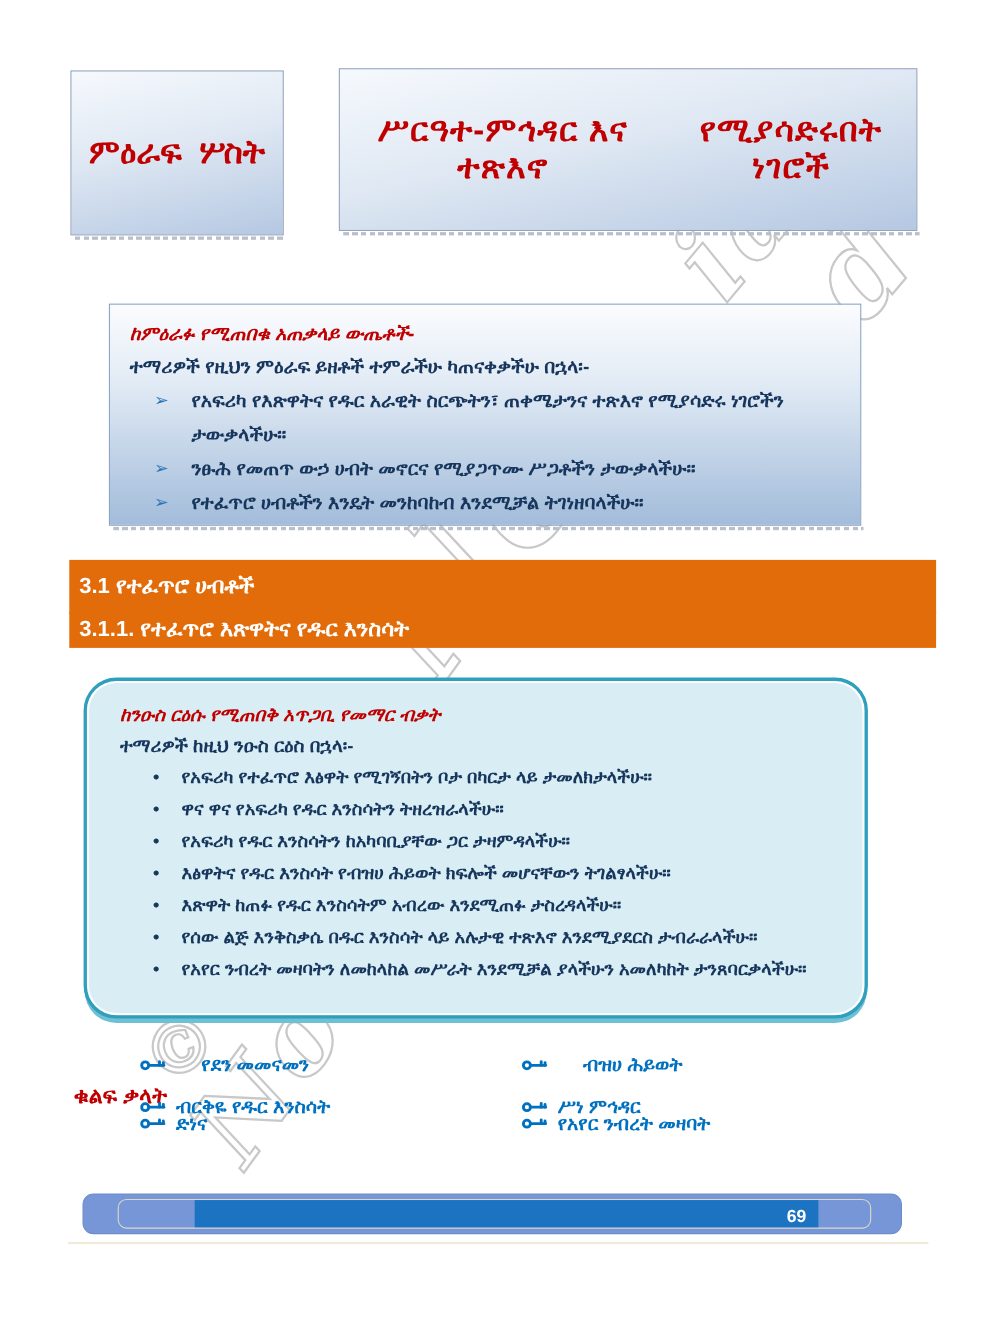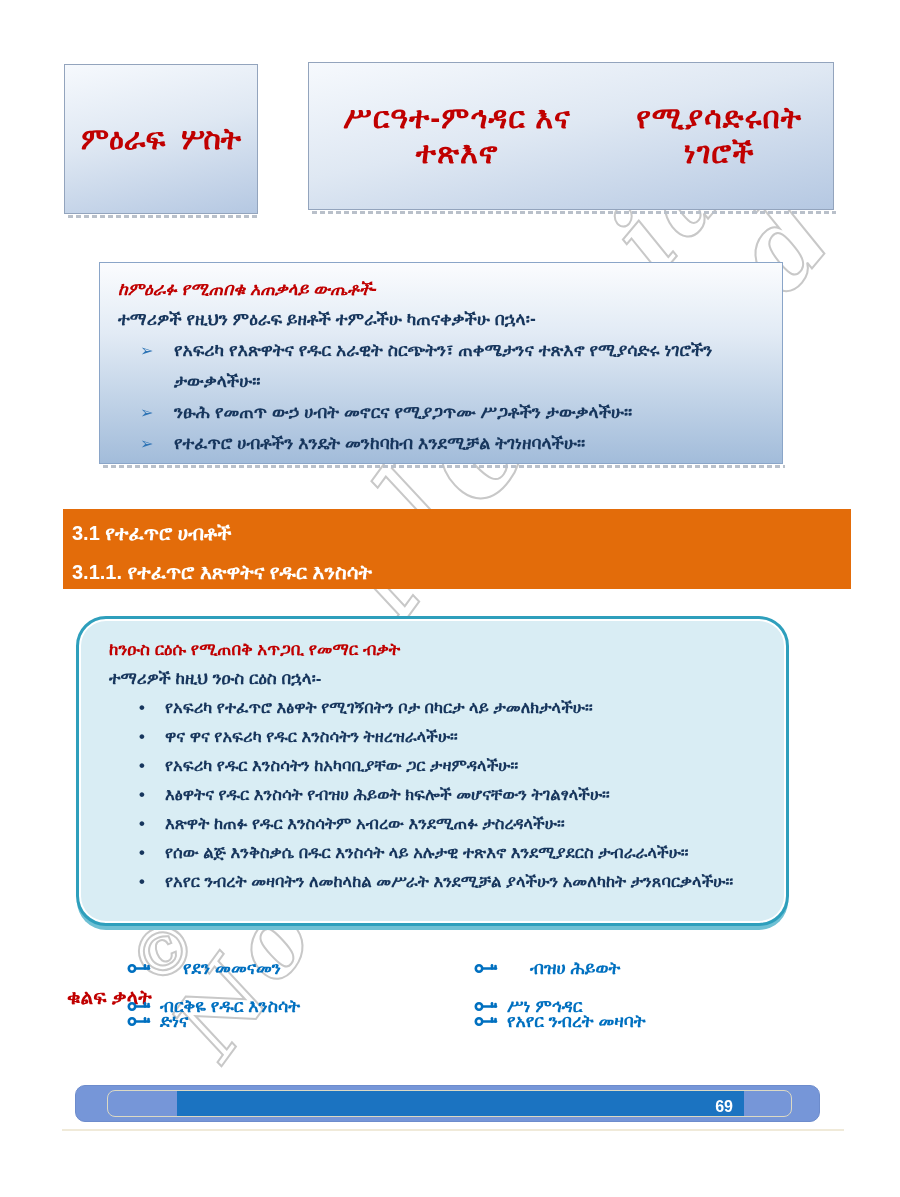--- a/index.html
+++ b/index.html
@@ -27,21 +27,21 @@
     color:#c00000;font-weight:bold;text-align:center;
   }
   .gbox::after{
     content:"";position:absolute;left:3px;right:-3px;bottom:-5px;height:3px;
     background:repeating-linear-gradient(90deg,#b9c0ca 0 5px,transparent 5px 8px);
   }
   .chapter-box{left:64px;top:64px;width:192px;height:148px;font-size:30px;}
   .title-box{left:308px;top:62px;width:524px;height:146px;font-size:30px;letter-spacing:1px;}
   
   .objectives-box{
-    position:absolute;left:99px;top:262px;width:684px;height:202px;box-sizing:border-box;
+    position:absolute;left:99px;top:276px;width:684px;height:202px;box-sizing:border-box;
     border:1px solid #8aa5c8;
     background:linear-gradient(180deg,#fbfcfe 0%,#e2ebf5 35%,#a2bcda 100%);
     padding:11px 18px 10px 18px;
   }
   .objectives-box::after{
     content:"";position:absolute;left:3px;right:-3px;bottom:-5px;height:3px;
     background:repeating-linear-gradient(90deg,#b9c0ca 0 5px,transparent 5px 8px);
   }
   .obj-heading{color:#c00000;font-weight:bold;font-style:italic;font-size:17.5px;line-height:30px;}
   .obj-intro{color:#17365d;font-weight:bold;font-size:17.5px;line-height:31px;}
@@ -55,21 +55,21 @@
   }
   .bar-0{top:509px;height:49px;}
   .bar-1{top:556px;height:33px;}
   
   .competency-box{
     position:absolute;left:76px;top:616px;width:713px;height:310px;box-sizing:border-box;
     background:#d9edf4;border:3px solid #2e9fbc;border-radius:30px;
     box-shadow:0 5px 0 -1px #6fc0d4, inset 0 0 0 2px #ffffff;
     padding:17px 26px 0 30px;
   }
-  .comp-heading{color:#c00000;font-weight:bold;font-size:17px;line-height:28px;}
+  .comp-heading{color:#c00000;font-weight:bold;font-style:italic;font-size:17px;line-height:28px;}
   .comp-intro{color:#17365d;font-weight:bold;font-size:17px;line-height:29px;}
   .comp-item{display:flex;color:#17365d;font-weight:bold;font-size:16.5px;line-height:29px;margin-left:30px;}
   .comp-dot{width:26px;flex:0 0 26px;}
   
   .kw-heading{position:absolute;left:67px;top:938px;color:#c00000;font-weight:bold;font-size:20px;margin-top:48px;}
   .kw-item{position:absolute;display:flex;align-items:center;color:#0070c0;font-weight:bold;font-size:17.5px;white-space:nowrap;}
   .kw-item .key-ic{margin-right:8px;flex:0 0 auto;display:inline-flex;}
   .kw-c1{left:127px;}
   .kw-c2{left:474px;}
   .kw-r0{top:958px;gap:23px;} .kw-r1{top:1011px;text-align:center;} .kw-r2{top:996px;justify-content:flex-end;}

